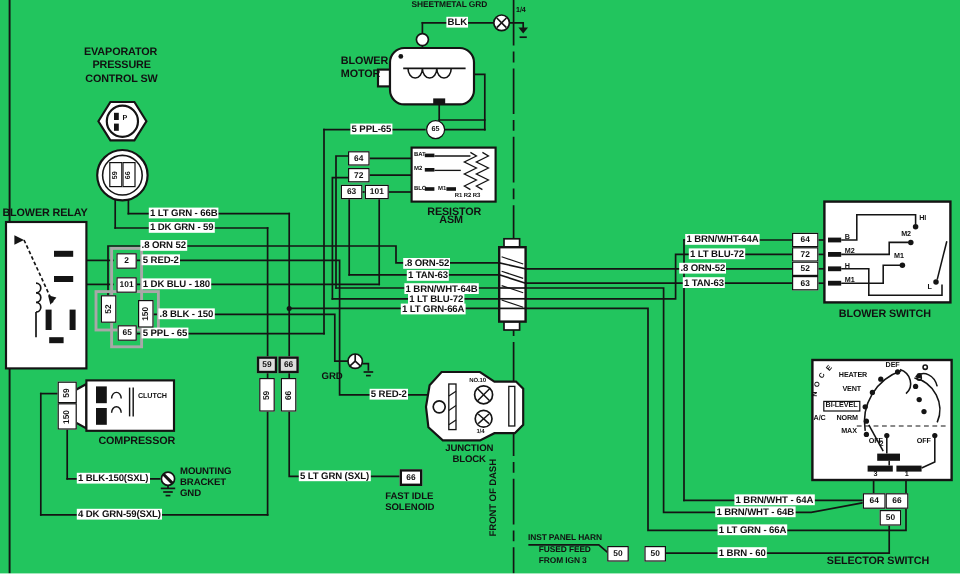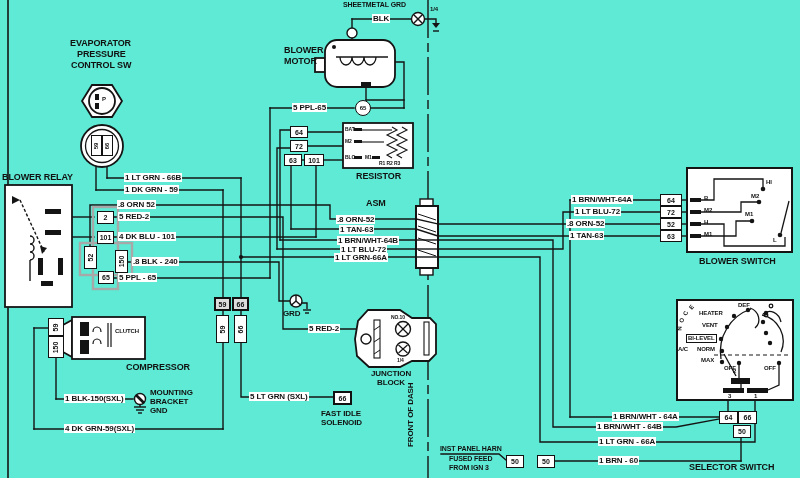--- a/index.html
+++ b/index.html
@@ -1,16 +1,16 @@
 <!DOCTYPE html>
 <html><head>
 <meta charset="utf-8">
 <style>
   html,body{margin:0;padding:0;background:#fff;}
-  #page{position:relative;width:800px;height:478px;background:#5eead4;overflow:hidden;
+  #page{position:relative;width:800px;height:478px;background:#22c55e;overflow:hidden;
         font-family:"Liberation Sans",sans-serif;color:#111;}
   #art{position:absolute;left:0;top:0;}
   .lbl{position:absolute;font:bold 8px/9px "Liberation Sans",sans-serif;color:#111;
        white-space:nowrap;background:#fff;padding:0 1px;letter-spacing:-0.1px;}
   .nb{background:transparent;padding:0;}
   .s9{font-size:9px;line-height:10px;}
   .s7{font-size:7px;line-height:8px;}
   .s6{font-size:6px;line-height:7px;}
   .s5{font-size:5px;line-height:6px;}
   .bx{position:absolute;border:1.5px solid #111;background:#fff;box-sizing:border-box;
@@ -296,22 +296,22 @@
 <div class="bx" style="left:102px;top:135px;width:11px;height:21px;border-width:1.2px;font-size:6px;">
       <span class="rot">66</span>
     </div>
 
 <div class="lbl nb s9" style="left:2px;top:172px;">BLOWER RELAY</div>
 
 <div class="lbl" style="left:124px;top:173px;">1 LT GRN - 66B</div>
 <div class="lbl" style="left:124px;top:185px;">1 DK GRN - 59</div>
 <div class="lbl" style="left:117px;top:200px;text-align:center;">.8 ORN 52</div>
 <div class="lbl" style="left:118px;top:212px;">5 RED-2</div>
-<div class="lbl" style="left:118px;top:232px;">4 DK BLU - 101</div>
-<div class="lbl" style="left:132px;top:257px;">.8 BLK - 240</div>
+<div class="lbl" style="left:118px;top:232px;">1 DK BLU - 180</div>
+<div class="lbl" style="left:132px;top:257px;">.8 BLK - 150</div>
 <div class="lbl" style="left:118px;top:273px;">5 PPL - 65</div>
 
 <div class="bx" style="left:97px;top:211px;width:17px;height:13px;">
       <span>2</span>
     </div>
 <div class="bx" style="left:97px;top:231px;width:17px;height:13px;">
       <span>101</span>
     </div>
 <div class="bx" style="left:84px;top:246px;width:13px;height:23px;">
       <span class="rot">52</span>
@@ -334,41 +334,41 @@
     </div>
 <div class="bx" style="left:304px;top:154px;width:20px;height:12px;">
       <span>101</span>
     </div>
 <div class="lbl nb s5" style="left:345px;top:126px;">BAT</div>
 <div class="lbl nb s5" style="left:345px;top:138px;">M2</div>
 <div class="lbl nb s5" style="left:345px;top:154px;">BLO</div>
 <div class="lbl nb s5" style="left:365px;top:154px;">M1</div>
 <div class="lbl nb s5" style="left:379px;top:160px;">R1 R2 R3</div>
 <div class="lbl nb s9" style="left:356px;top:171px;">RESISTOR</div>
-<div class="lbl nb s9" style="left:366px;top:198px;">ASM</div>
+<div class="lbl nb s9" style="left:366px;top:178px;">ASM</div>
 
 <div class="lbl" style="left:336px;top:215px;">.8 ORN-52</div>
 <div class="lbl" style="left:339px;top:225px;">1 TAN-63</div>
 <div class="lbl" style="left:337px;top:236px;text-align:right;">1 BRN/WHT-64B</div>
 <div class="lbl" style="left:340px;top:245px;">1 LT BLU-72</div>
 <div class="lbl" style="left:334px;top:253px;">1 LT GRN-66A</div>
 
 <div class="bx gray" style="left:214px;top:297px;width:17px;height:14px;">
       <span>59</span>
     </div>
 <div class="bx gray" style="left:232px;top:297px;width:17px;height:14px;">
       <span>66</span>
     </div>
 <div class="bx" style="left:216px;top:315px;width:13px;height:28px;">
       <span class="rot">59</span>
     </div>
 <div class="bx" style="left:234px;top:315px;width:13px;height:28px;">
       <span class="rot">66</span>
     </div>
-<div class="lbl nb" style="left:283px;top:309px;">GRD</div>
+<div class="lbl nb" style="left:268px;top:309px;">GRD</div>
 <div class="lbl" style="left:308px;top:324px;">5 RED-2</div>
 
 <div class="lbl nb s5" style="left:391px;top:314px;">NO.10</div>
 <div class="lbl nb s5" style="left:397px;top:357px;">1/4</div>
 <div class="lbl nb" style="left:371px;top:369px;">JUNCTION</div>
 <div class="lbl nb" style="left:377px;top:378px;">BLOCK</div>
 <div class="lbl nb vert" style="left:406px;top:447px;">FRONT OF DASH</div>
 
 <div class="lbl" style="left:249px;top:392px;">5 LT GRN (SXL)</div>
 <div class="bx b2" style="left:333px;top:391px;width:19px;height:14px;">
@@ -377,21 +377,21 @@
 <div class="lbl nb" style="left:321px;top:409px;">FAST IDLE</div>
 <div class="lbl nb" style="left:321px;top:418px;">SOLENOID</div>
 
 <div class="bx" style="left:48px;top:318px;width:16px;height:18px;">
       <span class="rot">59</span>
     </div>
 <div class="bx" style="left:48px;top:336px;width:16px;height:22px;">
       <span class="rot">150</span>
     </div>
 <div class="lbl nb s6" style="left:115px;top:328px;">CLUTCH</div>
-<div class="lbl nb s9" style="left:82px;top:362px;margin-left:44px;">COMPRESSOR</div>
+<div class="lbl nb s9" style="left:82px;top:362px;">COMPRESSOR</div>
 <div class="lbl" style="left:64px;top:394px;">1 BLK-150(SXL)</div>
 <div class="lbl nb" style="left:150px;top:388px;">MOUNTING</div>
 <div class="lbl nb" style="left:150px;top:397px;">BRACKET</div>
 <div class="lbl nb" style="left:150px;top:406px;">GND</div>
 <div class="lbl" style="left:64px;top:424px;">4 DK GRN-59(SXL)</div>
 
 <div class="lbl" style="left:571px;top:195px;">1 BRN/WHT-64A</div>
 <div class="lbl" style="left:574px;top:207px;">1 LT BLU-72</div>
 <div class="lbl" style="left:566px;top:219px;">.8 ORN-52</div>
 <div class="lbl" style="left:569px;top:231px;">1 TAN-63</div>

